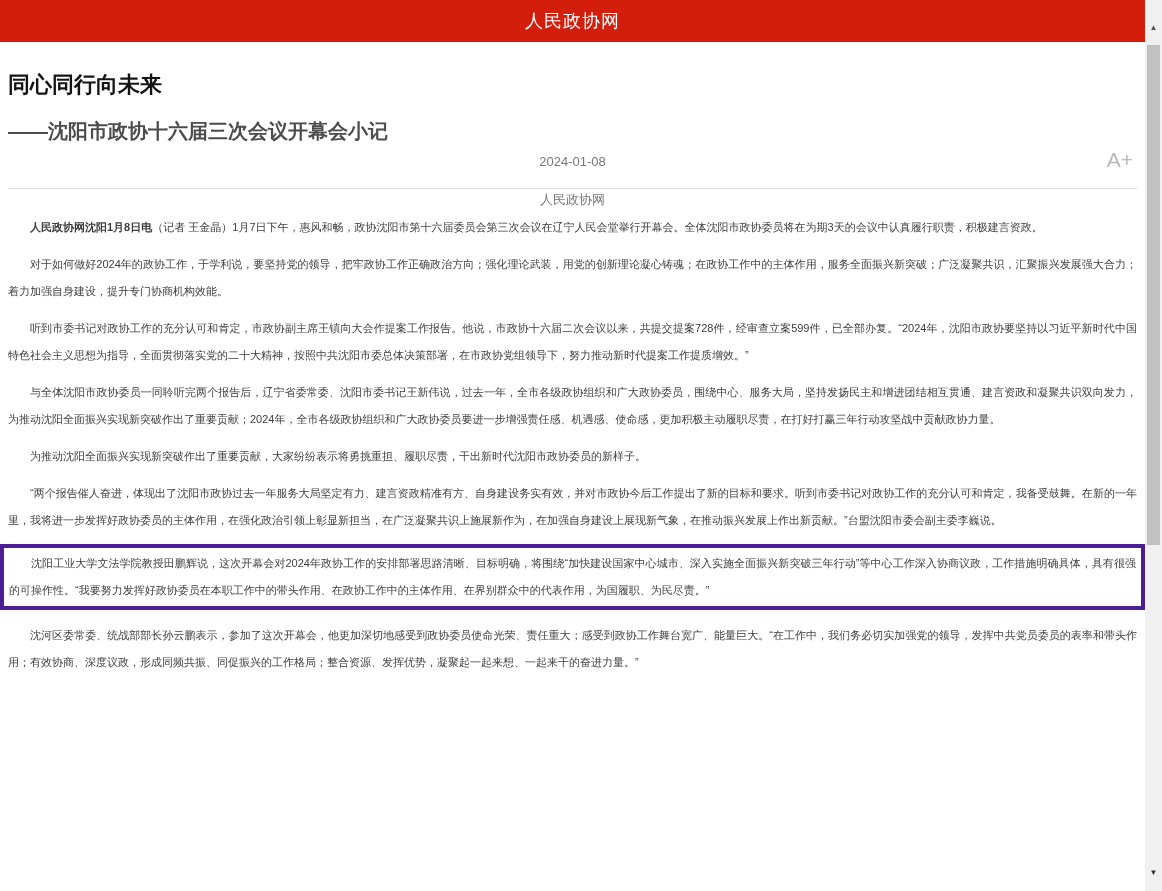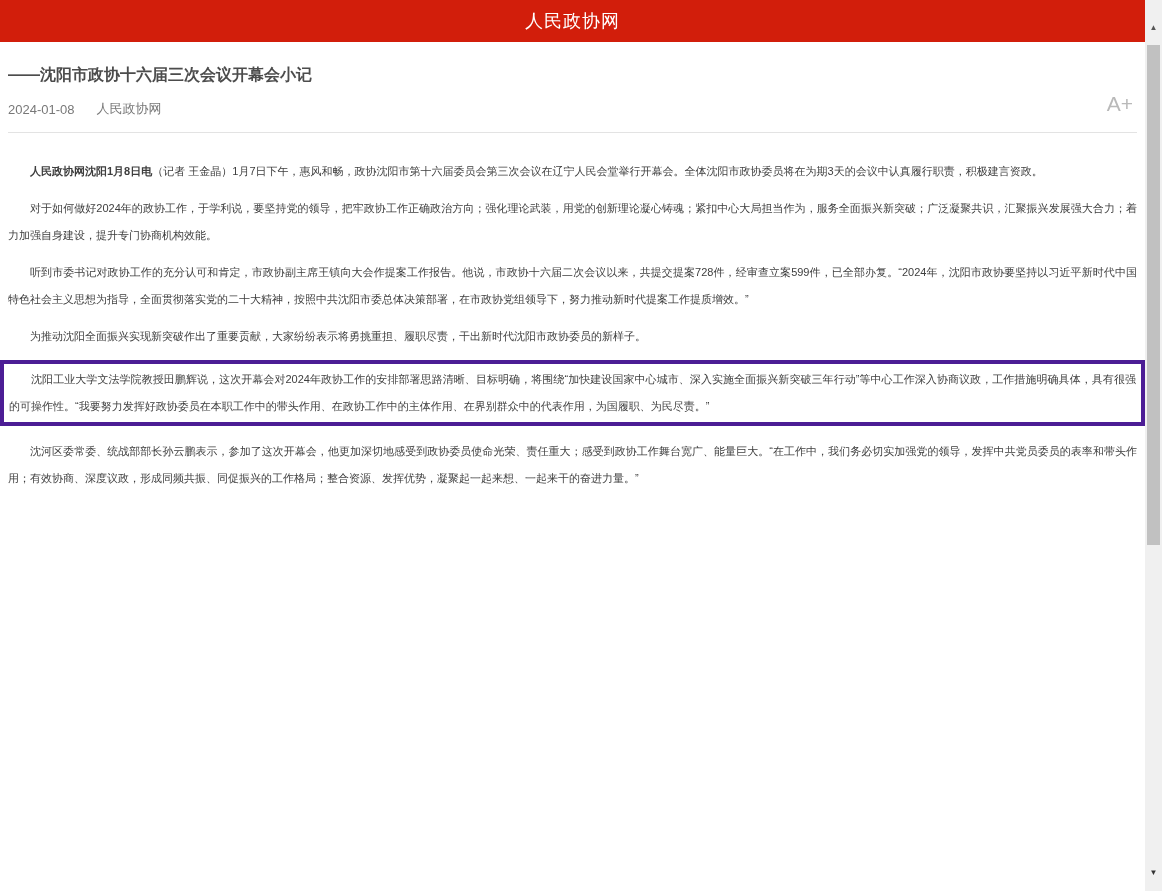--- a/index.html
+++ b/index.html
@@ -34,32 +34,32 @@
   }
   .article-title {
     margin-top: 30px;
     font-size: 22px;
     font-weight: bold;
     color: #141414;
     line-height: 26px;
   }
   .article-subtitle {
     margin-top: 24px;
-    font-size: 16px;
+    font-size: 20px;
     font-weight: bold;
     color: #4c4c4c;
     line-height: 18px;
   }
   .meta-row {
     margin-top: 14px;
     position: relative;
     height: 22px;
     font-size: 13px;
     color: #787878;
-    display: flex; align-items: center; gap: 22px;
+    display: flex; align-items: center; gap: 22px; flex-direction: column;
   }
   .font-size-control {
     position: absolute; right: 4px; top: -6px;
     font-size: 21px;
     color: #b9b9b9;
     cursor: pointer;
   }
   .divider {
     border: none;
     border-top: 1px solid #e3e3e3;
@@ -110,43 +110,46 @@
 <body>
 
 <div class="viewport">
 
   <header class="site-header">
     <span class="site-title">人民政协网</span>
   </header>
 
   <main class="article">
 
+    <h1 class="article-title">同心同行向未来</h1>
 
     <h2 class="article-subtitle">——沈阳市政协十六届三次会议开幕会小记</h2>
 
     <div class="meta-row">
       <span>2024-01-08</span>
       <span>人民政协网</span>
       <span class="font-size-control">A+</span>
     </div>
 
     <hr class="divider">
 
     <div class="body-text">
 
       <p><span class="lead">人民政协网沈阳1月8日电</span><span>（记者 王金晶）1月7日下午，惠风和畅，政协沈阳市第十六届委员会第三次会议在辽宁人民会堂举行开幕会。全体沈阳市政协委员将在为期3天的会议中认真履行职责，积极建言资政。</span></p>
 
 
-      <p>对于如何做好2024年的政协工作，于学利说，要坚持党的领导，把牢政协工作正确政治方向；强化理论武装，用党的创新理论凝心铸魂；紧扣中心大局担当作为，服务全面振兴新突破；广泛凝聚共识，汇聚振兴发展强大合力；着力加强自身建设，提升专门协商机构效能。</p>
+      <p>对于如何做好2024年的政协工作，于学利说，要坚持党的领导，把牢政协工作正确政治方向；强化理论武装，用党的创新理论凝心铸魂；在政协工作中的主体作用，服务全面振兴新突破；广泛凝聚共识，汇聚振兴发展强大合力；着力加强自身建设，提升专门协商机构效能。</p>
 
       <p>听到市委书记对政协工作的充分认可和肯定，市政协副主席王镇向大会作提案工作报告。他说，市政协十六届二次会议以来，共提交提案728件，经审查立案599件，已全部办复。“2024年，沈阳市政协要坚持以习近平新时代中国特色社会主义思想为指导，全面贯彻落实党的二十大精神，按照中共沈阳市委总体决策部署，在市政协党组领导下，努力推动新时代提案工作提质增效。”</p>
 
+      <p>与全体沈阳市政协委员一同聆听完两个报告后，辽宁省委常委、沈阳市委书记王新伟说，过去一年，全市各级政协组织和广大政协委员，围绕中心、服务大局，坚持发扬民主和增进团结相互贯通、建言资政和凝聚共识双向发力，为推动沈阳全面振兴实现新突破作出了重要贡献；2024年，全市各级政协组织和广大政协委员要进一步增强责任感、机遇感、使命感，更加积极主动履职尽责，在打好打赢三年行动攻坚战中贡献政协力量。</p>
 
       <p>为推动沈阳全面振兴实现新突破作出了重要贡献，大家纷纷表示将勇挑重担、履职尽责，干出新时代沈阳市政协委员的新样子。</p>
 
+      <p>“两个报告催人奋进，体现出了沈阳市政协过去一年服务大局坚定有力、建言资政精准有方、自身建设务实有效，并对市政协今后工作提出了新的目标和要求。听到市委书记对政协工作的充分认可和肯定，我备受鼓舞。在新的一年里，我将进一步发挥好政协委员的主体作用，在强化政治引领上彰显新担当，在广泛凝聚共识上施展新作为，在加强自身建设上展现新气象，在推动振兴发展上作出新贡献。”台盟沈阳市委会副主委李巍说。</p>
 
       <div class="highlight-box">
         <p>沈阳工业大学文法学院教授田鹏辉说，这次开幕会对2024年政协工作的安排部署思路清晰、目标明确，将围绕“加快建设国家中心城市、深入实施全面振兴新突破三年行动”等中心工作深入协商议政，工作措施明确具体，具有很强的可操作性。“我要努力发挥好政协委员在本职工作中的带头作用、在政协工作中的主体作用、在界别群众中的代表作用，为国履职、为民尽责。”</p>
       </div>
 
       <p>沈河区委常委、统战部部长孙云鹏表示，参加了这次开幕会，他更加深切地感受到政协委员使命光荣、责任重大；感受到政协工作舞台宽广、能量巨大。“在工作中，我们务必切实加强党的领导，发挥中共党员委员的表率和带头作用；有效协商、深度议政，形成同频共振、同促振兴的工作格局；整合资源、发挥优势，凝聚起一起来想、一起来干的奋进力量。”</p>
 
     </div>
   </main>
 

